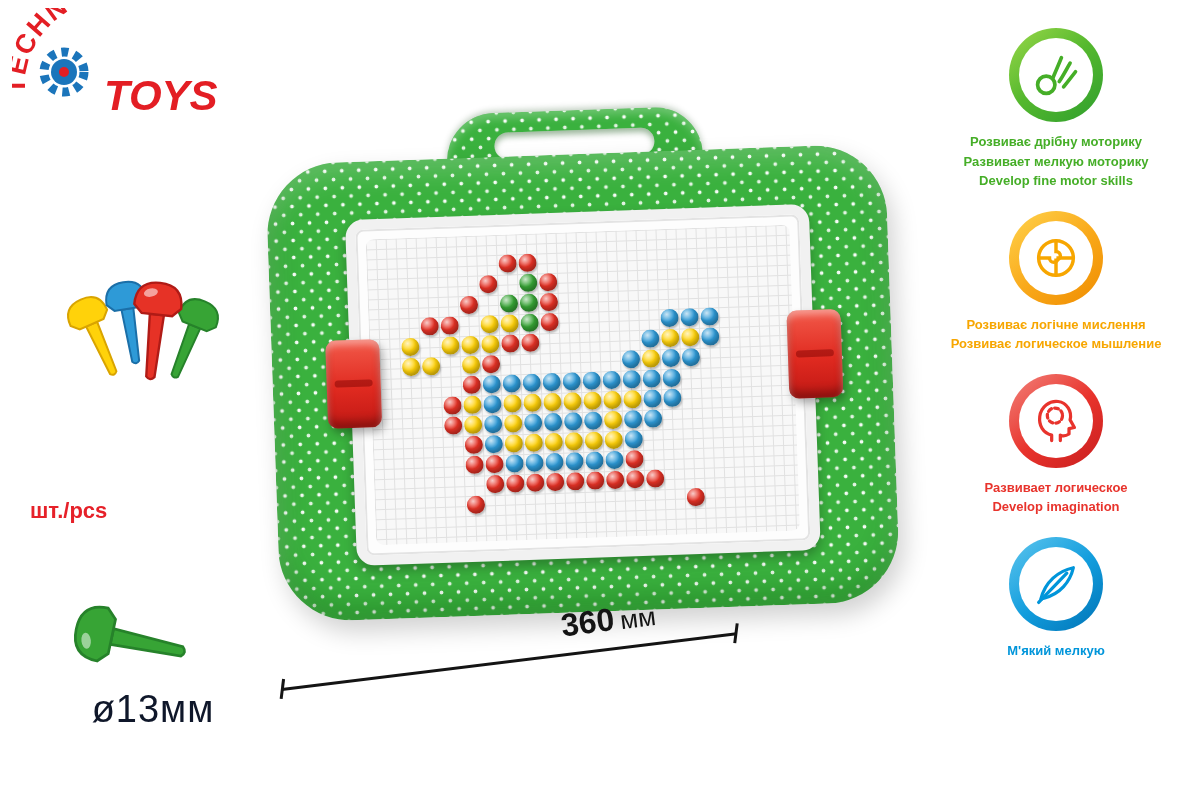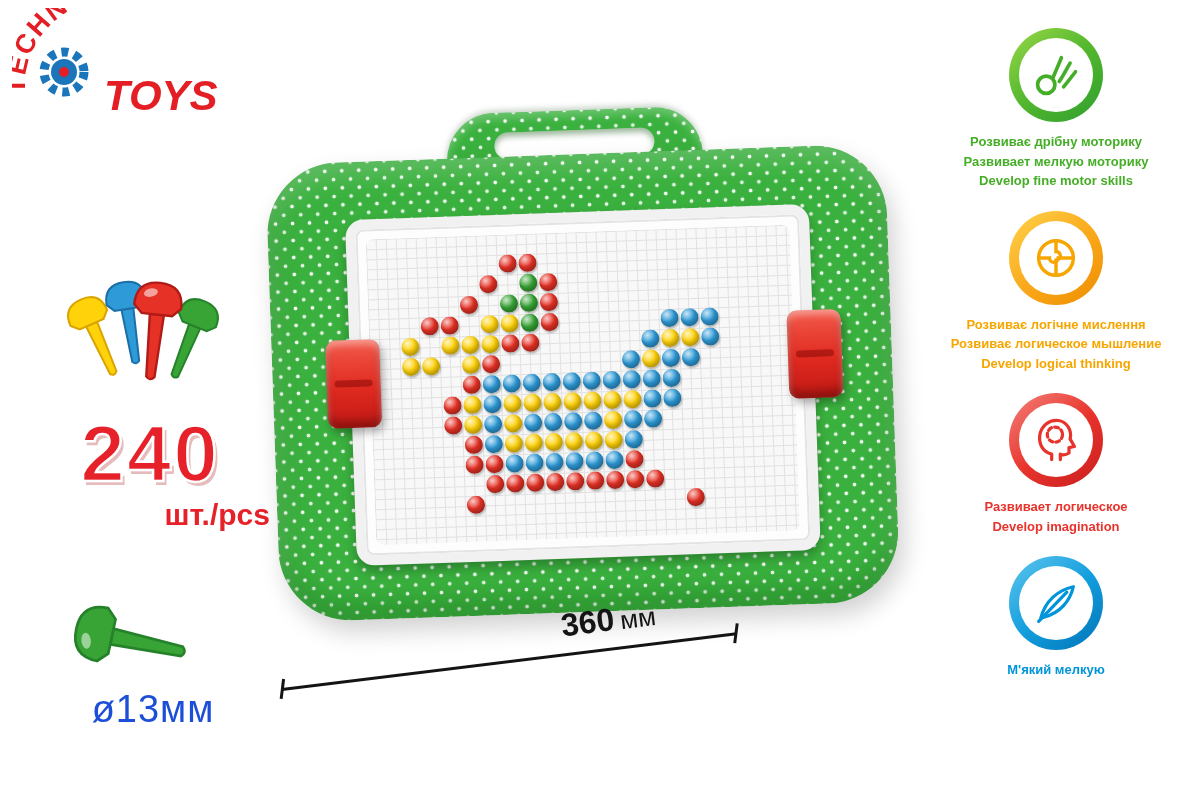--- a/index.html
+++ b/index.html
@@ -8,25 +8,25 @@
   .page { position:absolute; inset:0; width:1200px; height:800px; background:#fff; }
 
   
   .logo { position:absolute; left:12px; top:8px; width:220px; height:118px; }
 
   
   .pins-cluster { position:absolute; left:40px; top:268px; width:210px; height:165px; }
   .count { position:absolute; left:30px; top:408px; width:240px; text-align:center;
            font-size:80px; font-weight:900; letter-spacing:2px; color:#e62129;
            -webkit-text-stroke:2.5px #ffffff; text-shadow:3px 4px 0 rgba(160,10,10,.28); }
-  .unit  { position:absolute; left:30px; top:498px; width:240px; text-align:right;
-           font-size:30px; font-weight:800; color:#e62129; }
+  .unit  { position:absolute; left:30px; top:498px; width:240px; text-align:left;
+           font-size:22px; font-weight:800; color:#e62129; }
   .single-pin { position:absolute; left:48px; top:578px; width:180px; height:110px; }
   .diameter { position:absolute; left:58px; top:688px; width:190px; text-align:center;
-              font-size:38px; font-weight:500; color:#1d4ed8; letter-spacing:1px; }
+              font-size:38px; font-weight:500; color:#0f172a; letter-spacing:1px; }
 
   
   .board-wrap { position:absolute; left:272px; top:108px; width:620px; height:505px;
                 transform:rotate(-2deg); }
   .green-tex { background-color:#3ab13e;
      background-image:
        radial-gradient(rgba(255,255,255,.95) 1.5px, rgba(255,255,255,0) 2.3px),
        radial-gradient(rgba(255,255,255,.85) 1.5px, rgba(255,255,255,0) 2.3px);
      background-size:17px 17px, 17px 17px;
      background-position:0 0, 8.5px 8.5px; }
@@ -126,21 +126,20 @@
       <path d="M-6,9 L6,9 L3.5,62 Q0,66 -3.5,62 Z" fill="#37a435" stroke="#26822a" stroke-width="2"></path>
       <path d="M-20,2 Q-20,-18 0,-18 Q20,-18 20,2 L13,9 L-13,9 Z" fill="#37a435" stroke="#26822a" stroke-width="2"></path>
     </g>
     <g transform="translate(118,36) rotate(6) scale(1.18)">
       <path d="M-6,9 L6,9 L3.5,62 Q0,66 -3.5,62 Z" fill="#e63226" stroke="#b01b16" stroke-width="2"></path>
       <path d="M-20,2 Q-20,-18 0,-18 Q20,-18 20,2 L13,9 L-13,9 Z" fill="#e63226" stroke="#b01b16" stroke-width="2"></path>
       <ellipse cx="-7" cy="-9" rx="6" ry="3.5" fill="rgba(255,255,255,.55)" transform="rotate(-18 -7 -9)"></ellipse>
     </g>
   </svg>
 
-  <div class="count">240</div>
   <div class="unit">шт./pcs</div>
 
   <svg class="single-pin" viewBox="0 0 180 110">
     <g transform="translate(52,56) rotate(-78) scale(1.35)">
       <path d="M-6,9 L6,9 L3.5,62 Q0,66 -3.5,62 Z" fill="#37a435" stroke="#26822a" stroke-width="2"></path>
       <path d="M-20,2 Q-20,-18 0,-18 Q20,-18 20,2 L13,9 L-13,9 Z" fill="#37a435" stroke="#26822a" stroke-width="2"></path>
       <ellipse cx="-7" cy="-9" rx="6" ry="3.5" fill="rgba(255,255,255,.5)" transform="rotate(-18 -7 -9)"></ellipse>
     </g>
   </svg>
   <div class="diameter">ø13мм</div>
@@ -289,21 +288,20 @@
       <div class="badge">
         <svg viewBox="0 0 48 48" fill="none" stroke="currentColor" stroke-width="3.2" stroke-linecap="round">
           <circle cx="24" cy="24" r="16"></circle>
           <path d="M24 8 V18 a4 4 0 1 1 0 8 V40"></path>
           <path d="M8 24 H18 a4 4 0 1 0 8 0 H40"></path>
         </svg>
       </div>
       <div class="lines">
         <div class="l1">Розвиває логічне мислення</div>
         <div class="l2">Розвиває логическое мышление</div>
-        <div class="l3">Develop logical thinking</div>
       </div>
     </div>
 
     <div class="feature feature-red">
       <div class="badge">
         <svg viewBox="0 0 48 48" fill="none" stroke="currentColor" stroke-width="3" stroke-linecap="round" stroke-linejoin="round">
           <path d="M20 42 V37 C12 35, 8 28, 9 20 C10 11, 18 5, 26 6 C34 7, 39 15, 37 23 L41 30 L36 31 L36 36 C33 38, 30 38, 28 37 V42"></path>
           <circle cx="23" cy="19" r="7" stroke-dasharray="3.5 3"></circle>
         </svg>
       </div>

